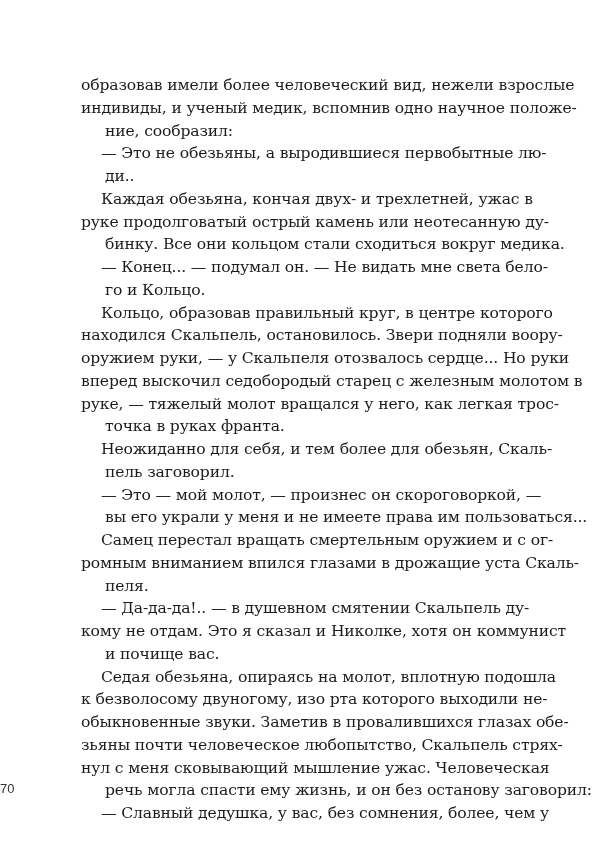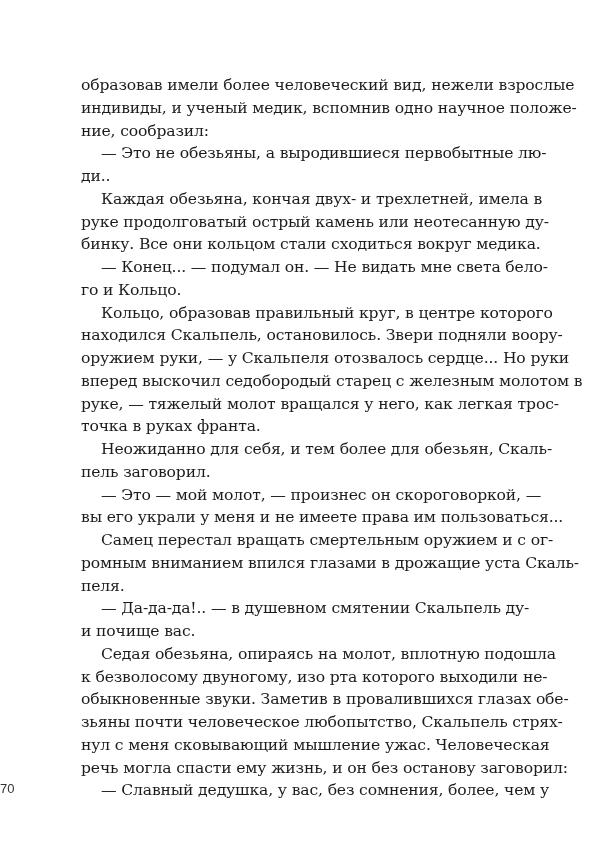--- a/index.html
+++ b/index.html
@@ -15,59 +15,60 @@
       color: #1c1c1c;
       letter-spacing: -0.15px;
     }
     .line {
       display: block;
       height: 22.75px;
       white-space: nowrap;
       text-align: justify;
       text-align-last: justify;
     }
-    .line.last { text-align-last: left; }
+    .line.last { text-align-last: left; margin-left: 24px; }
     .line.indent { padding-left: 20px; }
     .page-number {
       position: absolute;
       left: 0; width: 600px;
       top: 781px;
       font-family: Liberation Sans, sans-serif;
       font-size: 13px;
       color: #333;
     }
   </style>
 </head>
 <body>
 
 <div class="page" id="page-body">
     <span class="line">образовав имели более человеческий вид, нежели взрослые</span>
     <span class="line">индивиды, и ученый медик, вспомнив одно научное положе-</span>
     <span class="line last">ние, сообразил:</span>
     <span class="line indent">— Это не обезьяны, а выродившиеся первобытные лю-</span>
     <span class="line last">ди..</span>
-    <span class="line indent">Каждая обезьяна, кончая двух- и трехлетней, имела в</span>
+    <span class="line indent">Каждая обезьяна, кончая двух- и трехлетней, ужас в</span>
     <span class="line">руке продолговатый острый камень или неотесанную ду-</span>
     <span class="line last">бинку. Все они кольцом стали сходиться вокруг медика.</span>
     <span class="line indent">— Конец... — подумал он. — Не видать мне света бело-</span>
     <span class="line last">го и Кольцо.</span>
     <span class="line indent">Кольцо, образовав правильный круг, в центре которого</span>
     <span class="line">находился Скальпель, остановилось. Звери подняли воору-</span>
     <span class="line">оружием руки, — у Скальпеля отозвалось сердце... Но руки</span>
     <span class="line">вперед выскочил седобородый старец с железным молотом в</span>
     <span class="line">руке, — тяжелый молот вращался у него, как легкая трос-</span>
     <span class="line last">точка в руках франта.</span>
     <span class="line indent">Неожиданно для себя, и тем более для обезьян, Скаль-</span>
     <span class="line last">пель заговорил.</span>
     <span class="line indent">— Это — мой молот, — произнес он скороговоркой, —</span>
     <span class="line last">вы его украли у меня и не имеете права им пользоваться...</span>
     <span class="line indent">Самец перестал вращать смертельным оружием и с ог-</span>
     <span class="line">ромным вниманием впился глазами в дрожащие уста Скаль-</span>
     <span class="line last">пеля.</span>
     <span class="line indent">— Да-да-да!.. — в душевном смятении Скальпель ду-</span>
+    <span class="line">кому не отдам. Это я сказал и Николке, хотя он коммунист</span>
     <span class="line last">и почище вас.</span>
     <span class="line indent">Седая обезьяна, опираясь на молот, вплотную подошла</span>
     <span class="line">к безволосому двуногому, изо рта которого выходили не-</span>
     <span class="line">обыкновенные звуки. Заметив в провалившихся глазах обе-</span>
     <span class="line">зьяны почти человеческое любопытство, Скальпель стрях-</span>
     <span class="line">нул с меня сковывающий мышление ужас. Человеческая</span>
     <span class="line last">речь могла спасти ему жизнь, и он без останову заговорил:</span>
     <span class="line indent">— Славный дедушка, у вас, без сомнения, более, чем у</span>
   </div>
 <div class="page-number">70</div>

